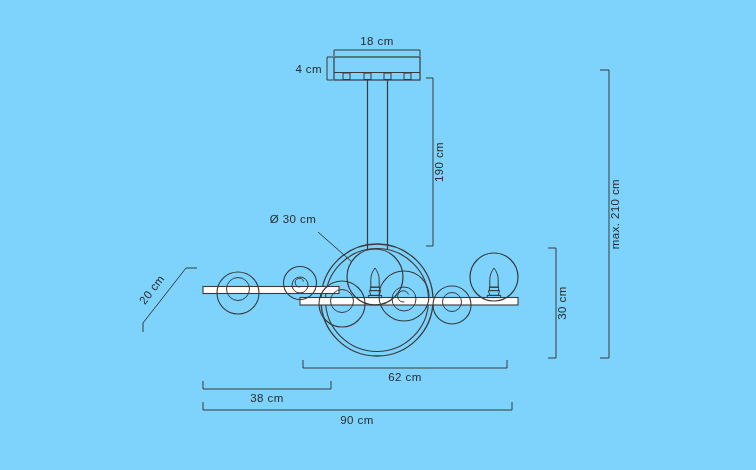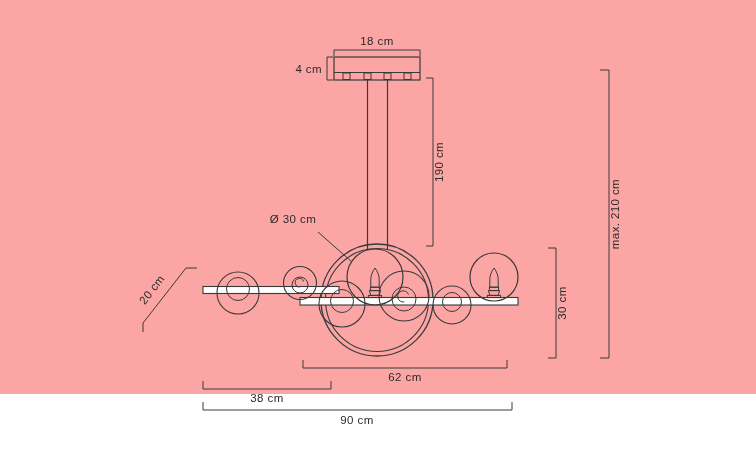--- a/index.html
+++ b/index.html
@@ -2,21 +2,21 @@
 <html><head>
 <meta charset="utf-8">
 <style>
   html,body{margin:0;padding:0;}
   body{
     width:756px;height:470px;
     background:#ffffff;
     font-family:"Liberation Sans", sans-serif;
     overflow:hidden;
   }
-  #stage{position:relative;width:756px;height:394px;background:#fca5a5;}
+  #stage{position:relative;width:756px;height:470px;background:#7dd3fc;}
   svg{display:block;}
   .dimtext{
     font-family:"Liberation Sans", sans-serif;
     font-size:11.5px;
     fill:#2b2b2b;
     letter-spacing:0.4px;
   }
 </style>
 </head>
 <body>

